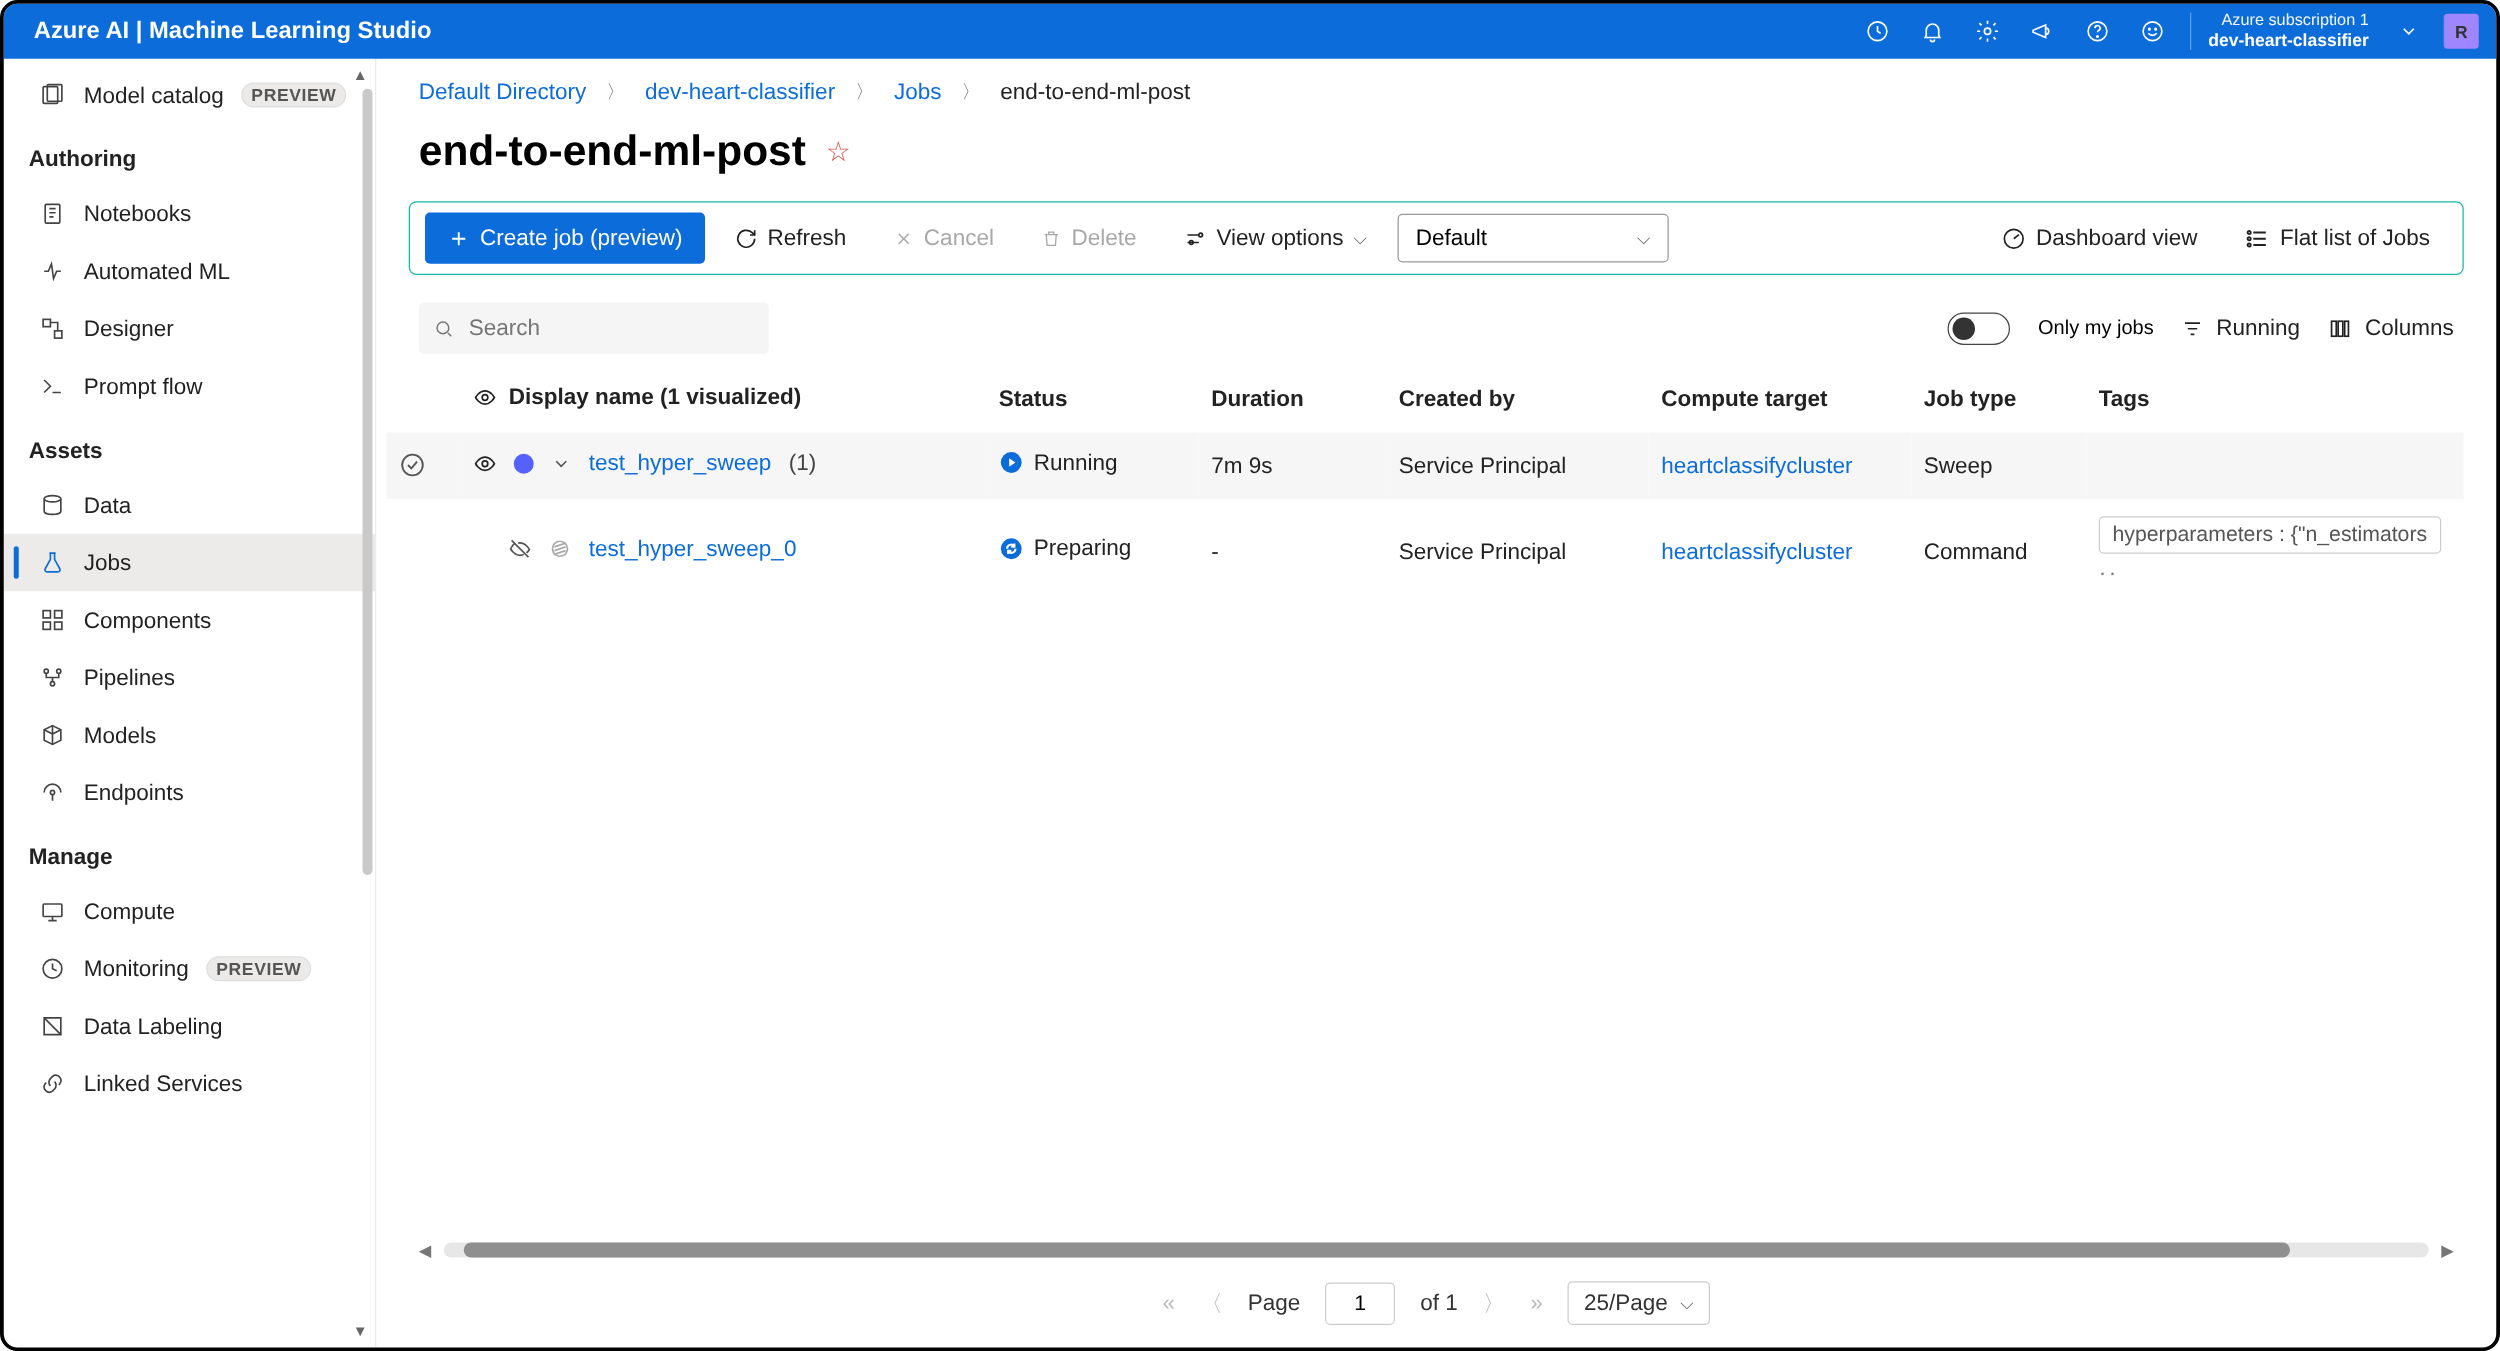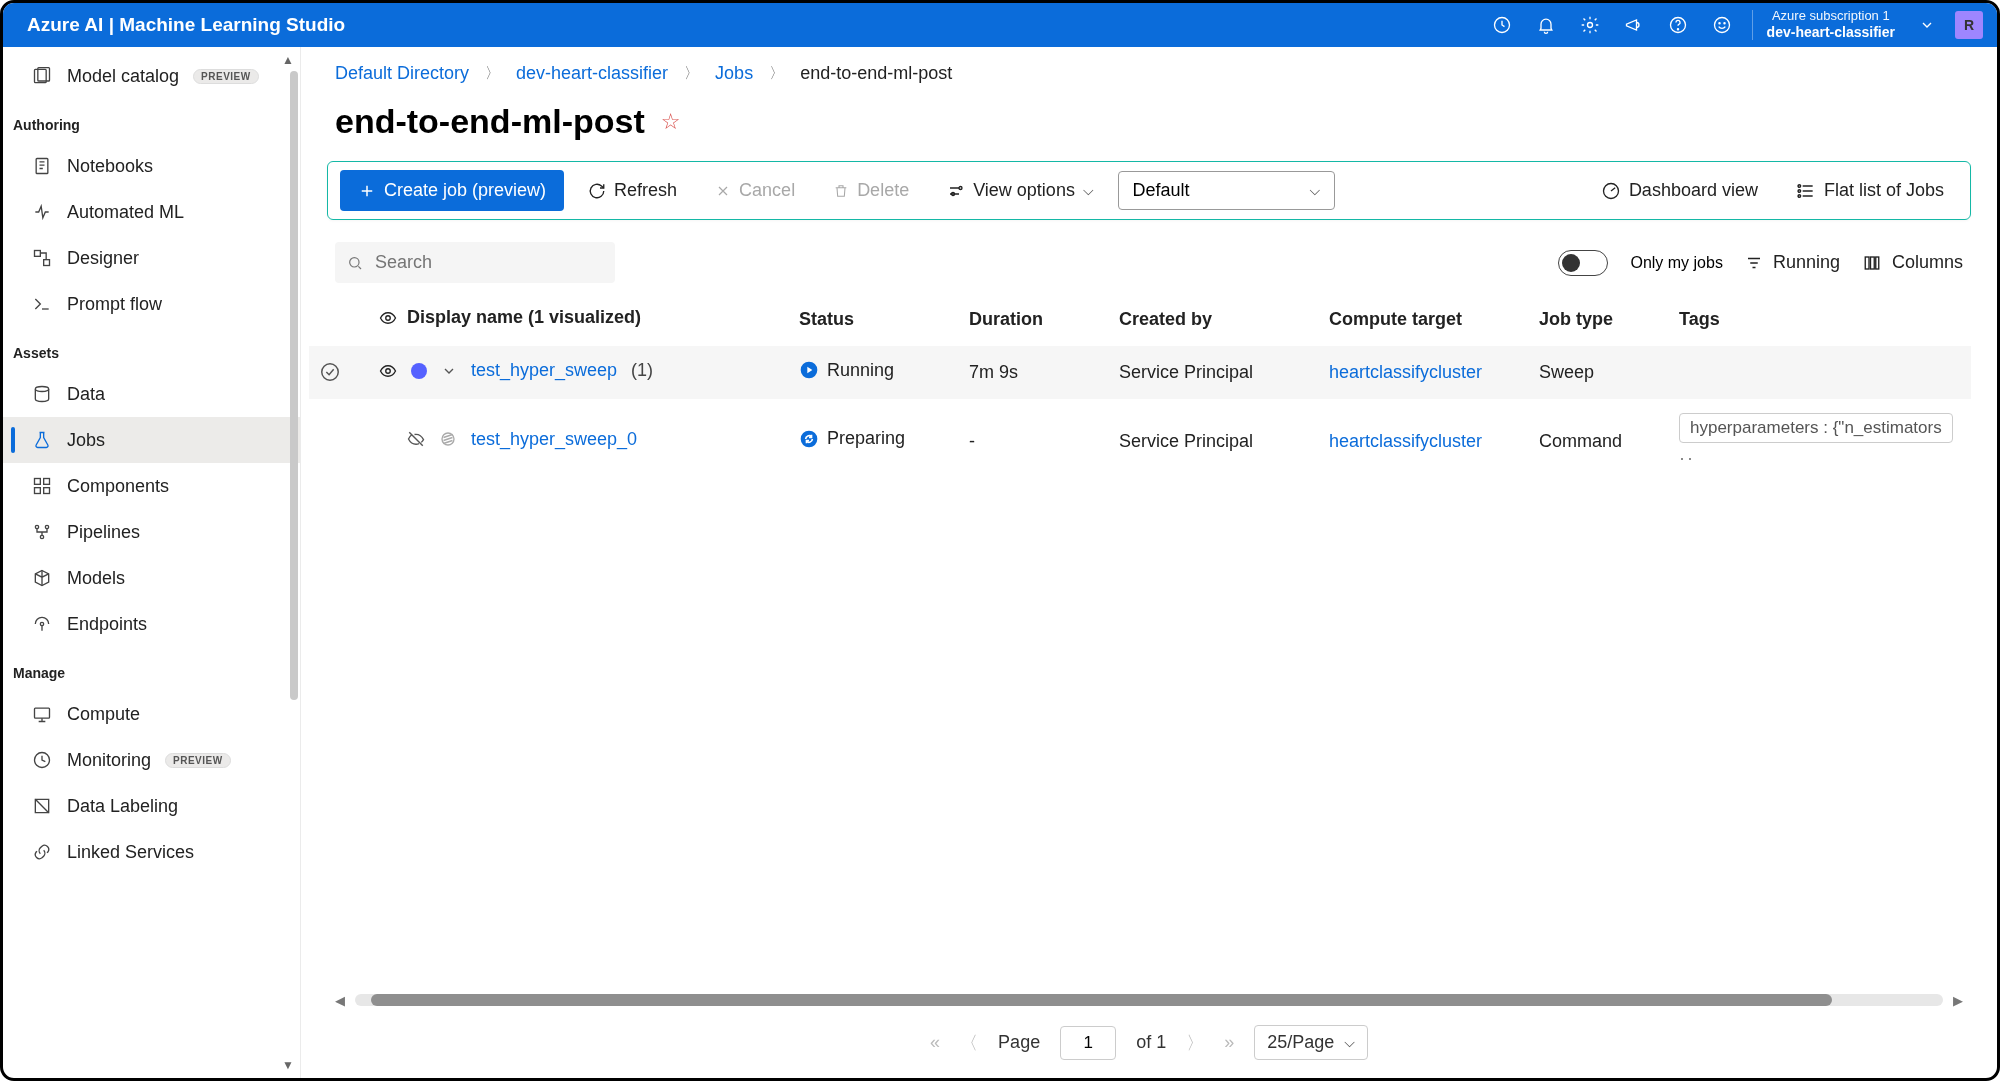--- a/index.html
+++ b/index.html
@@ -6,41 +6,41 @@
   body { width: 2000px; height: 1081px; overflow: hidden; background: #fff; border: 3px solid #000; border-radius: 14px; }
   .app { width: 100%; height: 100%; display: flex; flex-direction: column; position: relative; }
   
   
   .topbar { height: 44px; background: #0b6cda; color: #fff; display: flex; align-items: center; padding: 0 8px 0 24px; }
   .topbar .title { font-size: 19px; font-weight: 600; }
   .topbar .spacer { flex: 1; }
   .topbar .icons { display: flex; align-items: center; gap: 0; }
   .topbar .icon-btn { width: 44px; height: 44px; display: flex; align-items: center; justify-content: center; color: #fff; cursor: pointer; }
   .topbar .divider { width: 1px; height: 30px; background: rgba(255,255,255,.35); margin: 0 8px; }
-  .topbar .sub { display: flex; flex-direction: column; align-items: center; line-height: 1.15; margin: 0 10px 0 6px; }
+  .topbar .sub { display: flex; flex-direction: column; align-items: flex-end; line-height: 1.15; margin: 0 10px 0 6px; }
   .topbar .sub .s1 { font-size: 13px; opacity: .95; }
   .topbar .sub .s2 { font-size: 14px; font-weight: 600; }
   .topbar .avatar { width: 28px; height: 28px; background: #9f86ff; color: #333; font-weight: 600; display: flex; align-items: center; justify-content: center; border-radius: 3px; font-size: 14px; margin: 0 6px; }
 
   
   .main { flex: 1; display: flex; min-height: 0; }
 
   .sidebar { width: 298px; border-right: 1px solid rgba(0,0,0,.08); padding: 6px 0 0 0; position: relative; overflow: hidden; }
   .sidebar .scrollhint-up, .sidebar .scrollhint-down { position: absolute; right: 6px; color: #666; font-size: 12px; }
   .sidebar .scrollhint-up { top: 6px; }
   .sidebar .scrollhint-down { bottom: 6px; }
   .sidebar .scrollbar { position: absolute; right: 0; top: 24px; bottom: 24px; width: 12px; }
   .sidebar .scrollbar .thumb { position: absolute; top: 0; height: 64%; width: 8px; right: 2px; background: #c9c9c9; border-radius: 4px; }
   .side-item { display: flex; align-items: center; gap: 14px; padding: 12px 20px 12px 28px; font-size: 18px; color: #222; cursor: pointer; position: relative; }
   .side-item.active { background: #ecebe9; }
   .side-item.active::before { content: ""; position: absolute; left: 8px; top: 10px; bottom: 10px; width: 4px; background: #0b6cda; border-radius: 2px; }
   .side-item .ic { width: 22px; height: 22px; color: #444; display: inline-flex; align-items:center; justify-content:center; }
   .side-item.active .ic { color: #0b6cda; }
-  .side-head { font-size: 14px; font-weight: 600; color: #222; padding: 18px 10px 10px; }
-  .badge { font-size: 10px; font-weight: 600; letter-spacing: .5px; color: #555; background: #ebeae9; border: 1px solid #ddd; border-radius: 10px; padding: 1px 7px; }
+  .side-head { font-size: 18px; font-weight: 600; color: #222; padding: 18px 20px 10px; }
+  .badge { font-size: 14px; font-weight: 600; letter-spacing: .5px; color: #555; background: #ebeae9; border: 1px solid #ddd; border-radius: 10px; padding: 1px 7px; }
 
   .content { flex: 1; display: flex; flex-direction: column; min-width: 0; padding: 0; }
 
   .crumbs { display: flex; align-items: center; gap: 16px; padding: 16px 34px 10px; font-size: 18px; }
   .crumbs a { color: #0b6cda; text-decoration: none; }
   .crumbs .sep { color: #777; font-size: 15px; }
   .crumbs .current { color: #222; }
 
   .page-title-row { display: flex; align-items: center; gap: 16px; padding: 8px 34px 20px; }
   .page-title-row h1 { font-size: 34px; font-weight: 600; }

